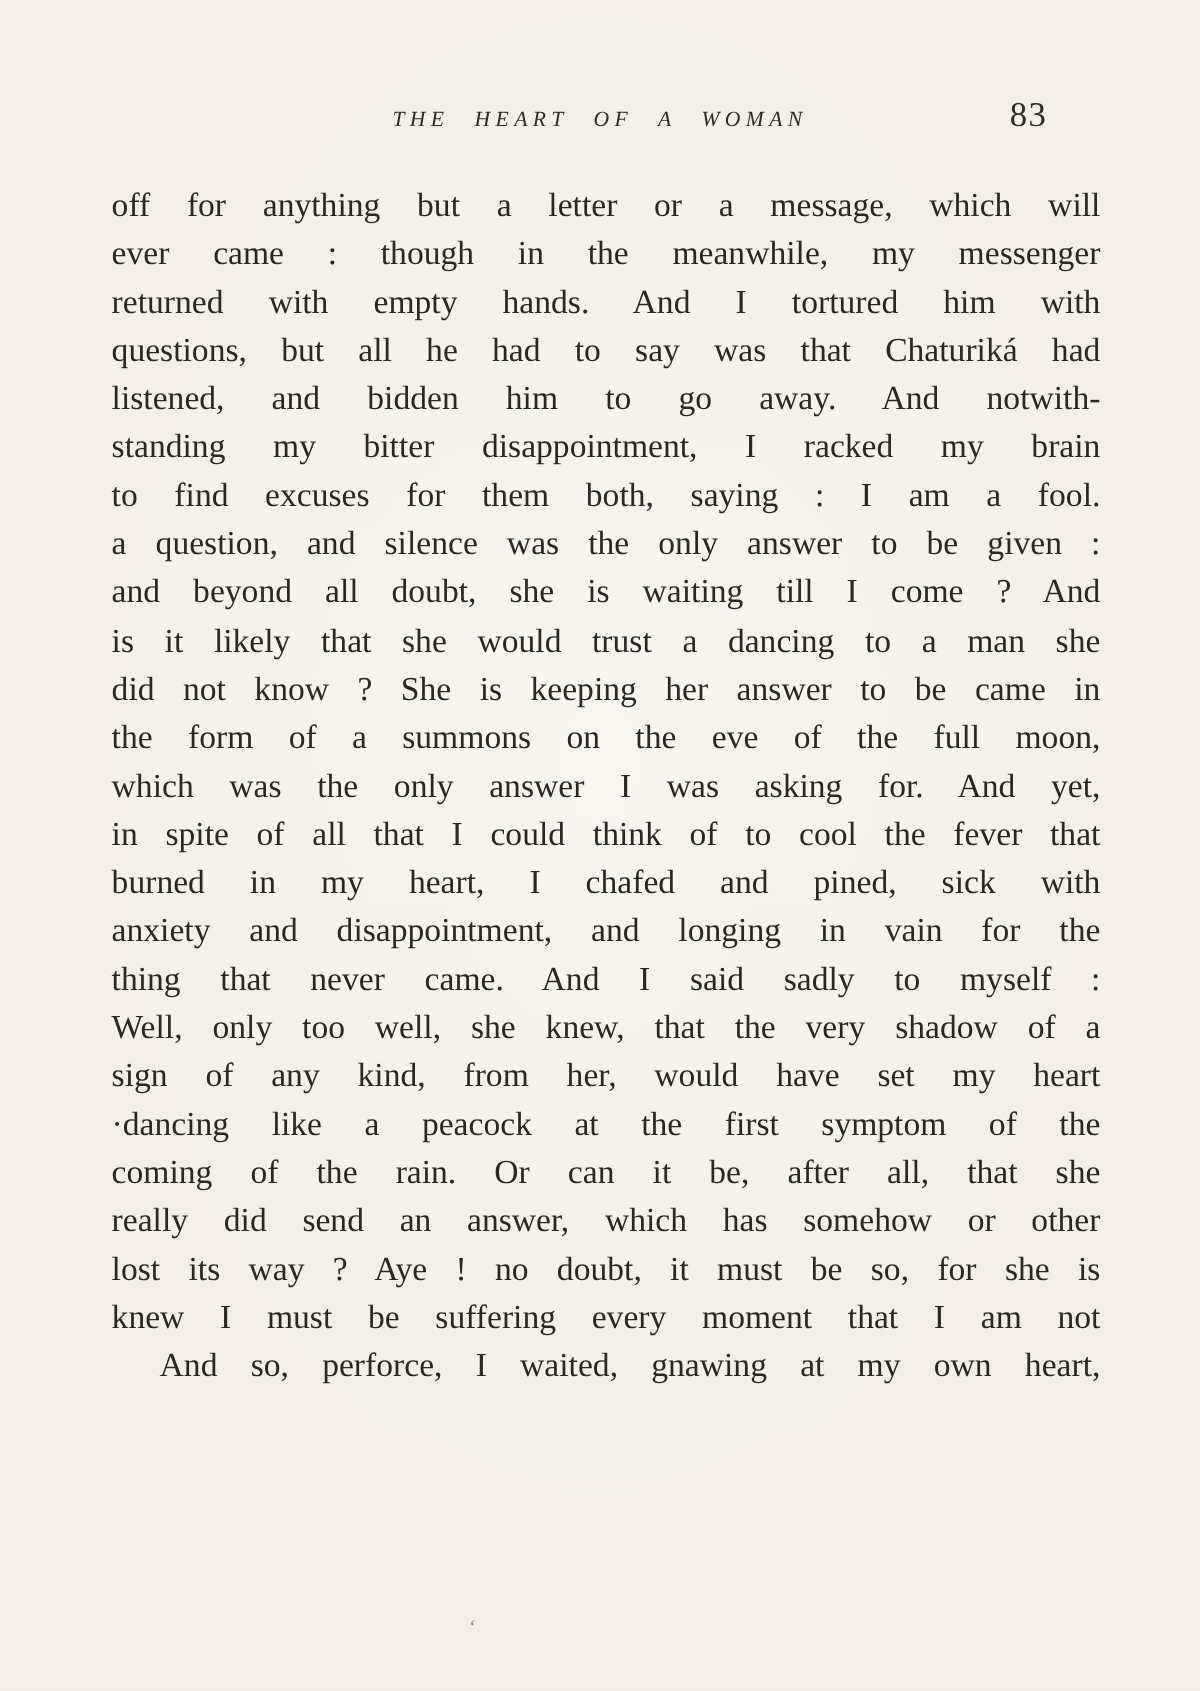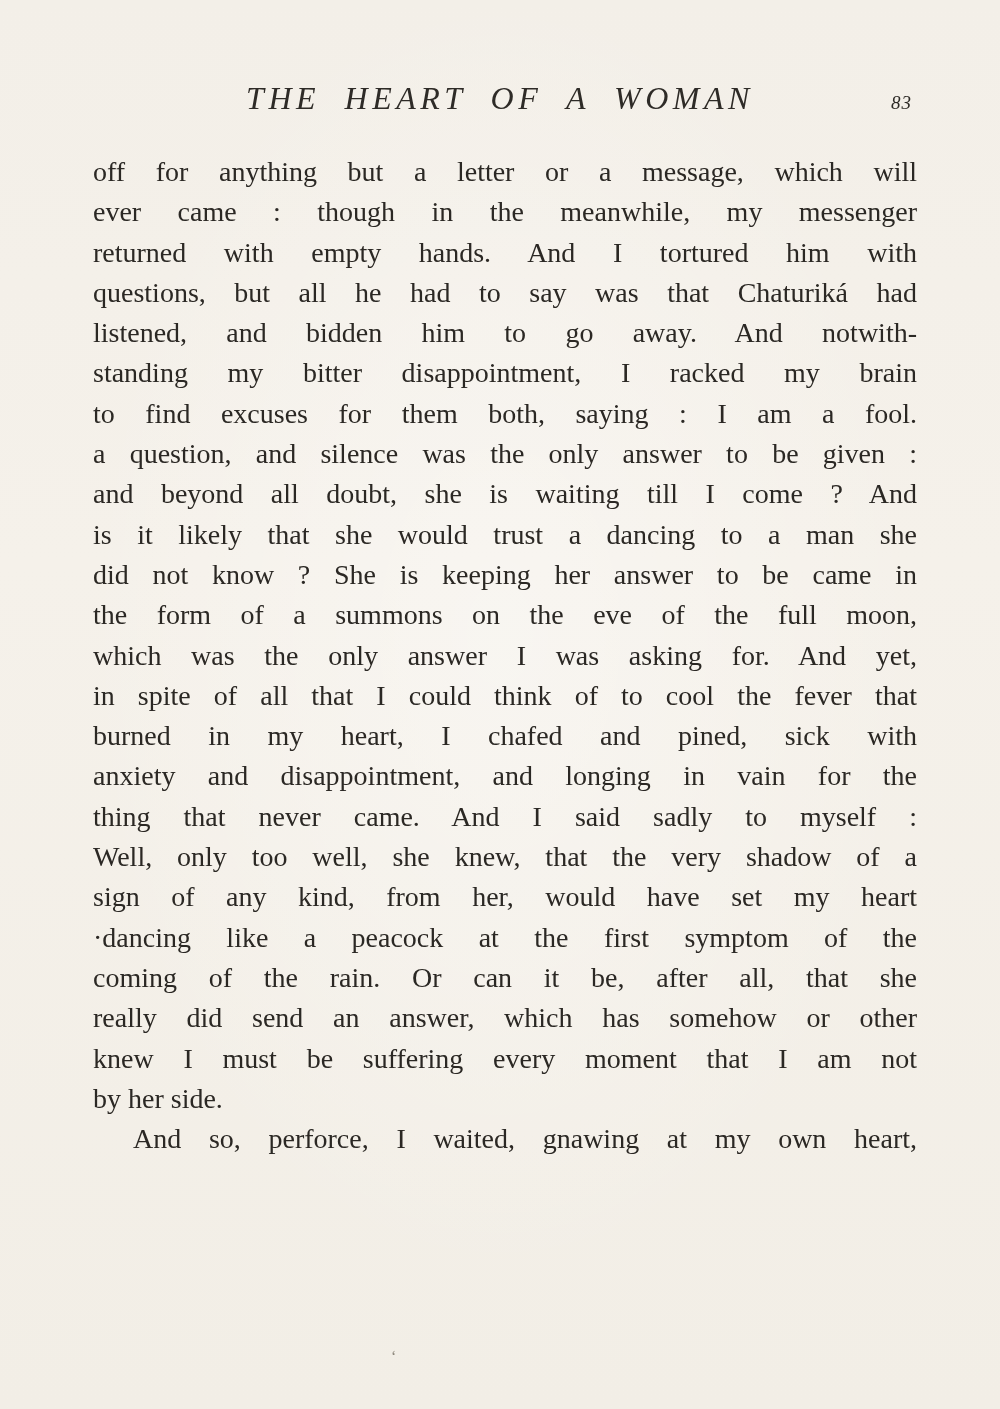--- a/index.html
+++ b/index.html
@@ -29,35 +29,34 @@
     left: 88px;
     width: 824px;
     display: flex;
     align-items: baseline;
     justify-content: space-between;
   }
   .header-title {
     flex: 1;
     text-align: center;
     font-style: italic;
-    font-size: 32px;
+    font-size: 18px;
     letter-spacing: 4.5px;
     word-spacing: 12px;
     color: #2e2b27;
     padding-left: 110px; 
     box-sizing: border-box;
     white-space: nowrap;
   }
   .header-page-number {
     width: 110px;
-    text-align: right;
-    font-size: 19px;
+    text-align: center;
+    font-size: 29px;
     letter-spacing: 1px;
     color: #2e2b27;
-    font-style: italic;
   }
   .text-block {
     position: absolute;
     top: 152px;
     left: 93px;
     width: 824px;
   }
   .line {
     font-size: 28px;
     line-height: 40.3px;
@@ -107,20 +106,20 @@
       <div class="line">which was the only answer I was asking for.  And yet,</div>
       <div class="line">in spite of all that I could think of to cool the fever that</div>
       <div class="line">burned in my heart, I chafed and pined, sick with</div>
       <div class="line">anxiety and disappointment, and longing in vain for the</div>
       <div class="line">thing that never came.  And I said sadly to myself :</div>
       <div class="line">Well, only too well, she knew, that the very shadow of a</div>
       <div class="line">sign of any kind, from her, would have set my heart</div>
       <div class="line">·dancing like a peacock at the first symptom of the</div>
       <div class="line">coming of the rain.  Or can it be, after all, that she</div>
       <div class="line">really did send an answer, which has somehow or other</div>
+      <div class="line">lost its way ?   Aye ! no doubt, it must be so, for she is</div>
       <div class="line">knew I must be suffering every moment that I am not</div>
-      <div class="line nojust">by her side.</div>
       <div class="line indent">And so, perforce, I waited, gnawing at my own heart,</div>
     </div>
 
   <span class="print-artifact">‘</span>
 
 </div>
 
 </body></html>

